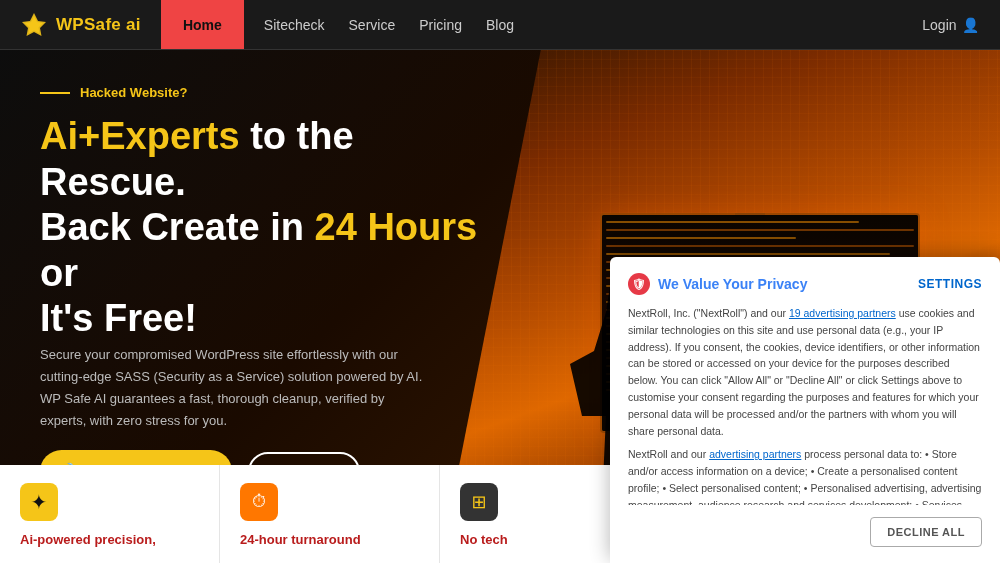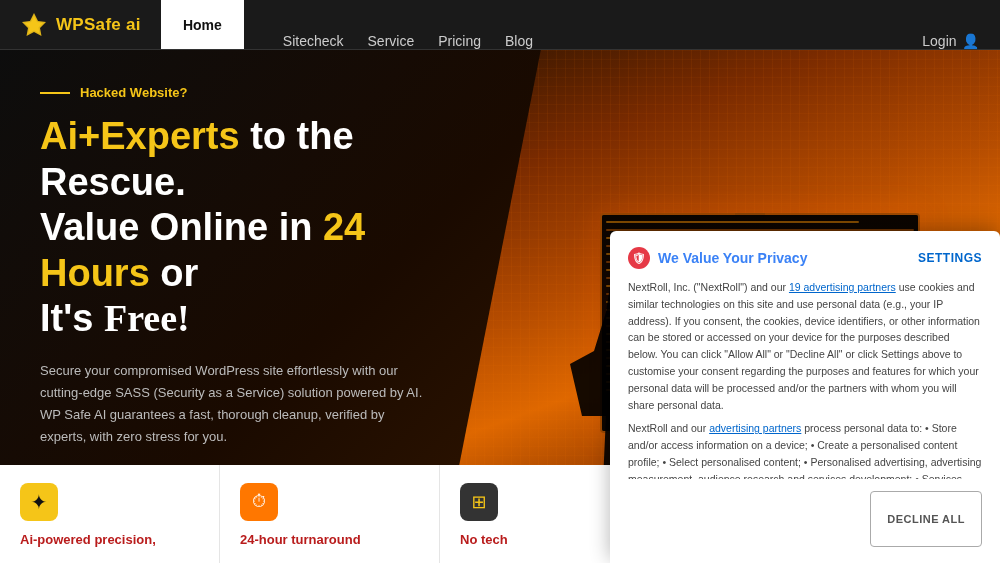--- a/index.html
+++ b/index.html
@@ -1,42 +1,42 @@
 <!DOCTYPE html>
 <html><head>
   <meta charset="utf-8">
   <style>
     * { margin: 0; padding: 0; box-sizing: border-box; }
     body { font-family: -apple-system, BlinkMacSystemFont, 'Segoe UI', sans-serif; width: 1000px; height: 563px; overflow: hidden; background: #111; }
 
     
     .navbar {
-      display: flex; align-items: flex-end; height: 50px;
+      display: flex; align-items: center; height: 50px;
       background: #1a1a1a; border-bottom: 1px solid #333;
       position: relative; z-index: 10;
     }
     .nav-logo {
       display: flex; align-items: center; gap: 8px;
       padding: 0 20px; height: 100%;
     }
     .logo-icon {
       width: 28px; height: 28px;
     }
     .logo-text {
       color: #fff; font-size: 17px; font-weight: 700; letter-spacing: 0.3px;
     }
     .logo-text span { color: #f5c518; }
     .nav-home {
-      background: #ffffff; color: #111; height: 100%;
+      background: #ef4444; color: #111; height: 100%;
       display: flex; align-items: center; padding: 0 22px;
       font-size: 14px; font-weight: 600; cursor: pointer;
     }
     .nav-links {
       display: flex; align-items: center; gap: 24px;
-      padding: 0 20px; flex: 1; margin-left: 19px;
+      padding: 0 20px; flex: 1;
     }
     .nav-link {
       color: #ccc; font-size: 14px; cursor: pointer; text-decoration: none;
     }
     .nav-right {
       display: flex; align-items: center; gap: 6px;
       padding: 0 20px; color: #ccc; font-size: 14px; cursor: pointer;
     }
 
     
@@ -106,24 +106,24 @@
       padding: 35px 40px;
     }
     .hero-badge {
       display: flex; align-items: center; gap: 10px;
       color: #f5c518; font-size: 13px; font-weight: 600; margin-bottom: 14px;
     }
     .hero-badge-line {
       width: 30px; height: 2px; background: #f5c518;
     }
     .hero-title {
-      font-size: 38px; font-weight: 800; color: #fff; line-height: 1.2; margin-bottom: 18px;
+      font-size: 38px; font-weight: 800; color: #fff; line-height: 1.2; margin-bottom: 2px;
     }
     .hero-title .accent { color: #f5c518; }
-    .hero-title .bold { color: #fff; font-family: Liberation Serif, serif; }
+    .hero-title .bold { color: #fff; }
     .hero-desc {
       font-size: 13px; color: #bbb; line-height: 1.7; max-width: 390px; margin-bottom: 18px;
     }
     .hero-buttons {
       display: flex; align-items: center; gap: 16px; margin-bottom: 40px;
     }
     .btn-fix {
       background: #f5c518; color: #111; border: none; border-radius: 30px;
       padding: 12px 24px; font-size: 14px; font-weight: 700; cursor: pointer;
       display: flex; align-items: center; gap: 8px;
@@ -201,21 +201,21 @@
       font-size: 10.5px; color: #444; line-height: 1.6; margin-bottom: 10px;
       max-height: 200px; overflow: hidden;
     }
     .privacy-body p { margin-bottom: 7px; }
     .privacy-link { color: #0066cc; text-decoration: underline; cursor: pointer; }
     .privacy-buttons {
       display: flex; gap: 10px; justify-content: flex-end; margin-top: 12px;
     }
     .btn-decline {
       border: 1px solid #aaa; background: #fff; color: #555;
-      padding: 21px 16px; border-radius: 4px; font-size: 11px; font-weight: 700;
+      padding: 8px 16px; border-radius: 4px; font-size: 11px; font-weight: 700;
       cursor: pointer; text-transform: uppercase; letter-spacing: 0.5px;
     }
     .btn-allow {
       border: 1px solid #0066cc; background: #fff; color: #0066cc;
       padding: 8px 16px; border-radius: 4px; font-size: 11px; font-weight: 700;
       cursor: pointer; text-transform: uppercase; letter-spacing: 0.5px;
     }
   </style>
 </head>
 <body>
@@ -281,21 +281,21 @@
   </div>
 
   <div class="hero-content">
     <div class="hero-badge">
       <div class="hero-badge-line"></div>
       <span>Hacked Website?</span>
     </div>
 
     <h1 class="hero-title">
       <span class="accent">Ai+Experts</span><span> to the Rescue.</span><br>
-      <span>Value Online in </span><span class="accent">24 Hours</span><span> or</span><br>
+      <span>Back Create in </span><span class="accent">24 Hours</span><span> or</span><br>
       <span>It's </span><span class="bold">Free!</span>
     </h1>
 
     <p class="hero-desc">Secure your compromised WordPress site effortlessly with our cutting-edge SASS (Security as a Service) solution powered by AI. WP Safe AI guarantees a fast, thorough cleanup, verified by experts, with zero stress for you.</p>
 
     <div class="hero-buttons">
       <button class="btn-fix">
         <span class="btn-fix-icon">🔧</span>
         <span>Fix Website Now!</span>
       </button>

